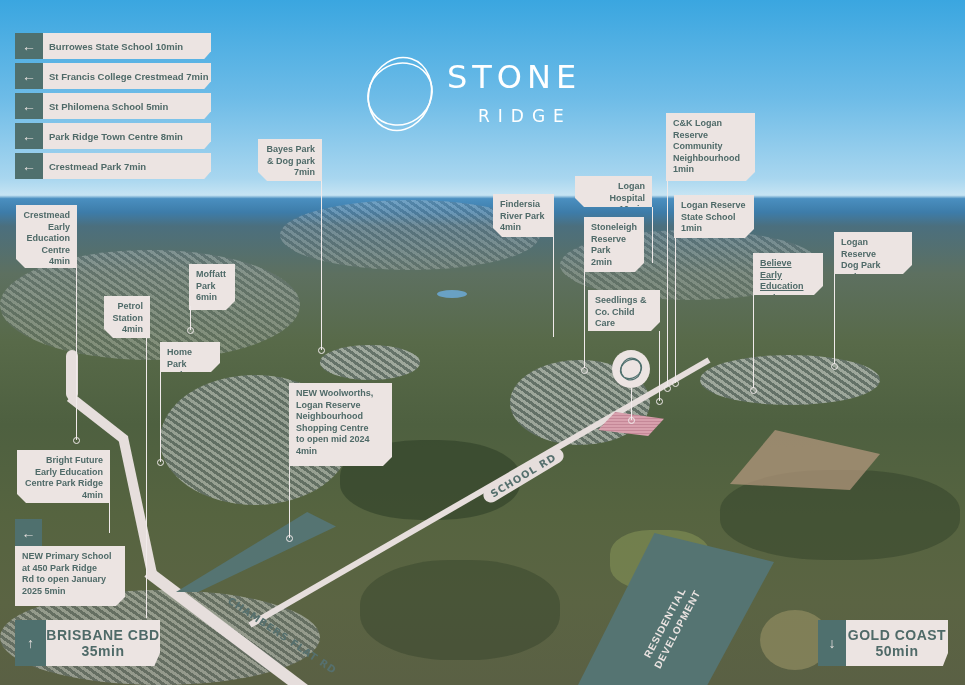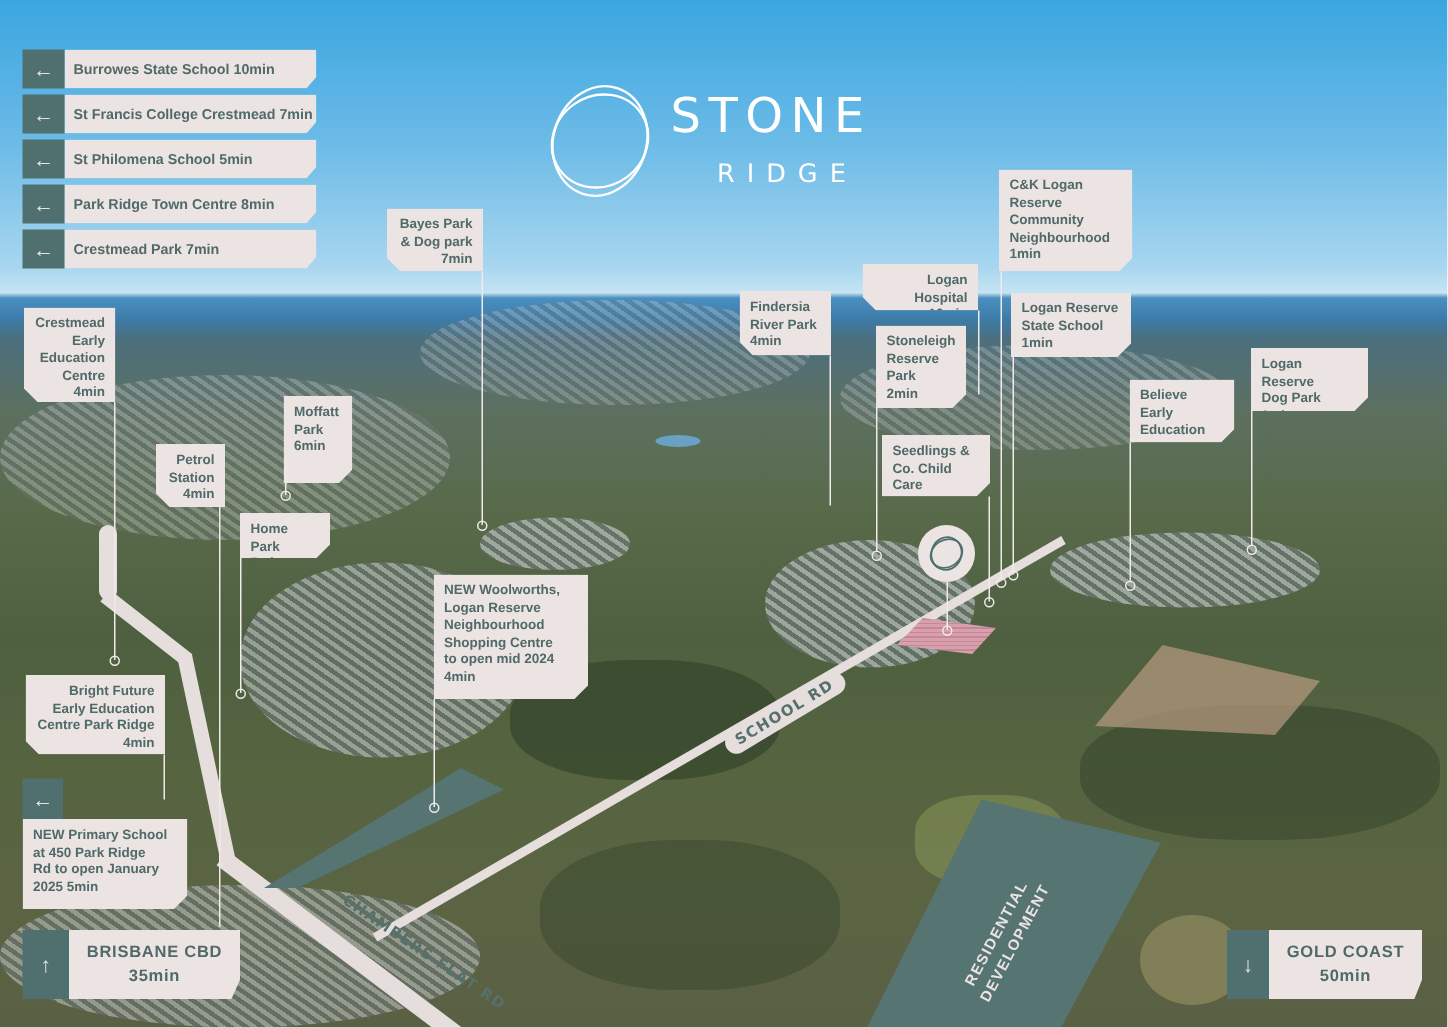--- a/index.html
+++ b/index.html
@@ -56,21 +56,21 @@
 
   
   .parcel-green { position: absolute; background: #557472; border: 1.5px solid #e8e1df; }
   .parcel-site { position: absolute; background: repeating-linear-gradient(0deg, #d8a0ad 0 2px, #c58898 2px 3px);
     border: 1.5px solid #fff; }
 
   
   .big { position: absolute; display: flex; height: 46px; }
   .big-arrow { width: 31px; background: #4f706e; color: #e8e1df; display: flex;
     align-items: center; justify-content: center; font-size: 14px; }
-  .big-label { background: #ece4e2; color: #4f6a68; font-weight: bold; font-size: 11px;
+  .big-label { background: #ece4e2; color: #4f6a68; font-weight: bold; font-size: 14px;
     display: flex; flex-direction: column; align-items: center; justify-content: center;
     letter-spacing: 0.5px; clip-path: polygon(0 0, 100% 0, 100% 72%, 95% 100%, 0 100%); }
   .big-label span { display: block; line-height: 16px; }
 
   .site-logo { position: absolute; left: 612px; top: 350px; width: 38px; height: 38px;
     border-radius: 50%; background: #ece4e2; }
 </style>
 </head>
 <body>
 
@@ -173,21 +173,21 @@
   <div class="pin" style="left:76px;top:440px;"></div>
 
   <div class="callout right cut-bl" style="left:258px;top:139px;width:64px;height:42px;">
     <span class="line">Bayes Park</span>
     <span class="line">&amp; Dog park</span>
     <span class="line">7min</span>
   </div>
   <div class="leader" style="left:321px;top:181px;height:169px;"></div>
   <div class="pin" style="left:321px;top:350px;"></div>
 
-  <div class="callout cut-br" style="left:189px;top:264px;width:46px;height:58px;">
+  <div class="callout cut-br" style="left:189px;top:264px;width:46px;height:46px;">
     <span class="line">Moffatt</span>
     <span class="line">Park</span>
     <span class="line">6min</span>
   </div>
   <div class="leader" style="left:190px;top:306px;height:24px;"></div>
   <div class="pin" style="left:190px;top:330px;"></div>
 
   <div class="callout right cut-bl" style="left:104px;top:296px;width:46px;height:42px;">
     <span class="line">Petrol</span>
     <span class="line">Station</span>
@@ -254,21 +254,21 @@
   <div class="pin" style="left:667px;top:388px;"></div>
 
   <div class="callout cut-br" style="left:674px;top:195px;width:80px;height:43px;">
     <span class="line">Logan Reserve</span>
     <span class="line">State School</span>
     <span class="line">1min</span>
   </div>
   <div class="leader" style="left:675px;top:238px;height:145px;"></div>
   <div class="pin" style="left:675px;top:383px;"></div>
 
-  <div class="callout cut-br" style="left:753px;top:253px;width:70px;height:42px;">
+  <div class="callout cut-br" style="left:753px;top:253px;width:70px;height:42px;text-decoration:underline;">
     <span class="line">Believe Early</span>
     <span class="line">Education</span>
     <span class="line">2min</span>
   </div>
   <div class="leader" style="left:753px;top:295px;height:93px;"></div>
   <div class="pin" style="left:753px;top:390px;"></div>
 
   <div class="callout cut-br" style="left:834px;top:232px;width:78px;height:42px;">
     <span class="line">Logan Reserve</span>
     <span class="line">Dog Park</span>

